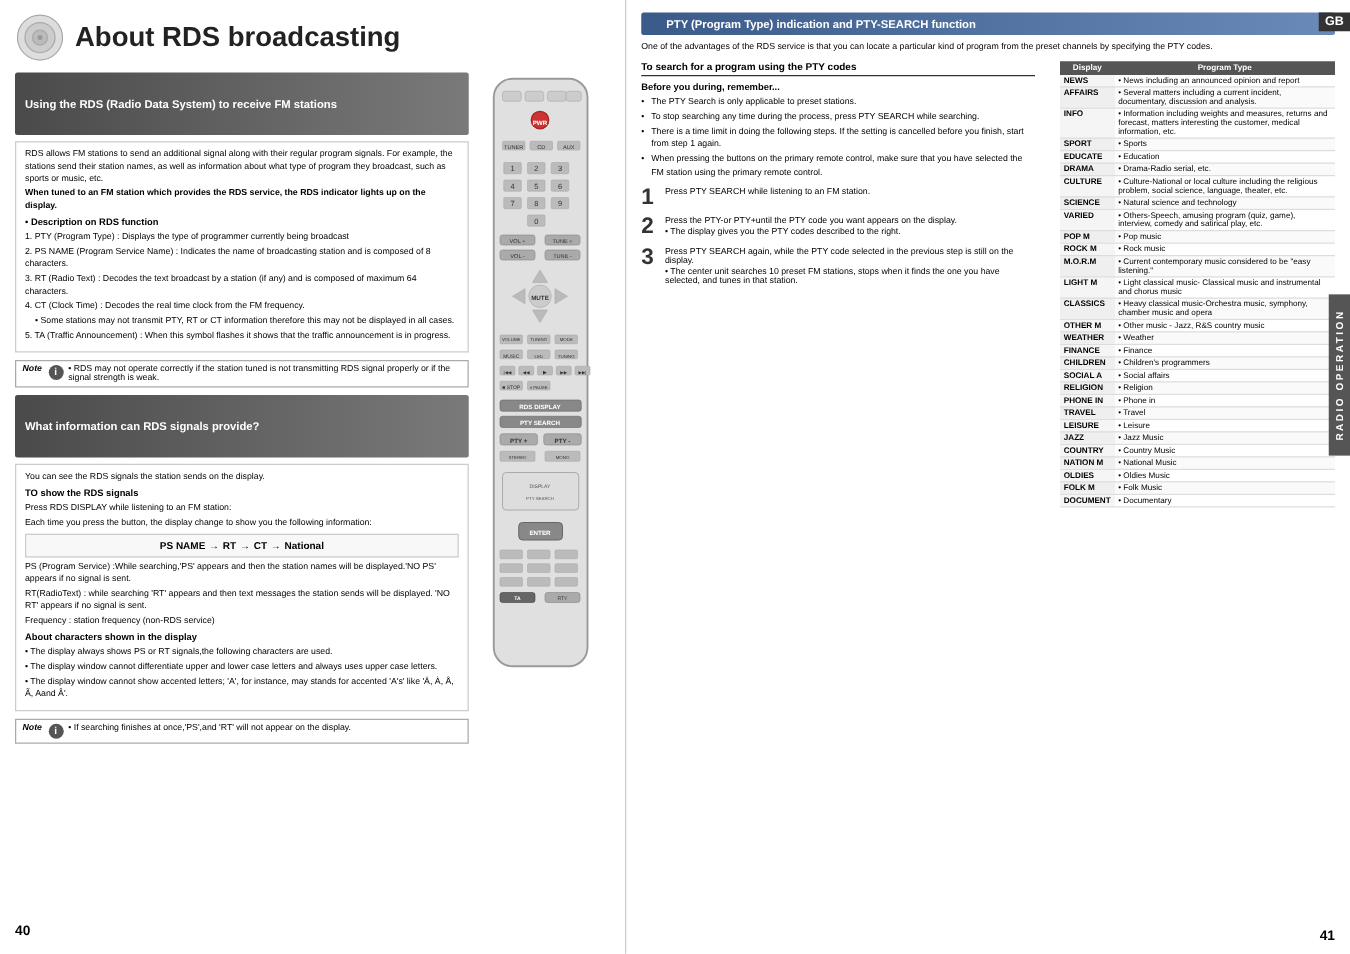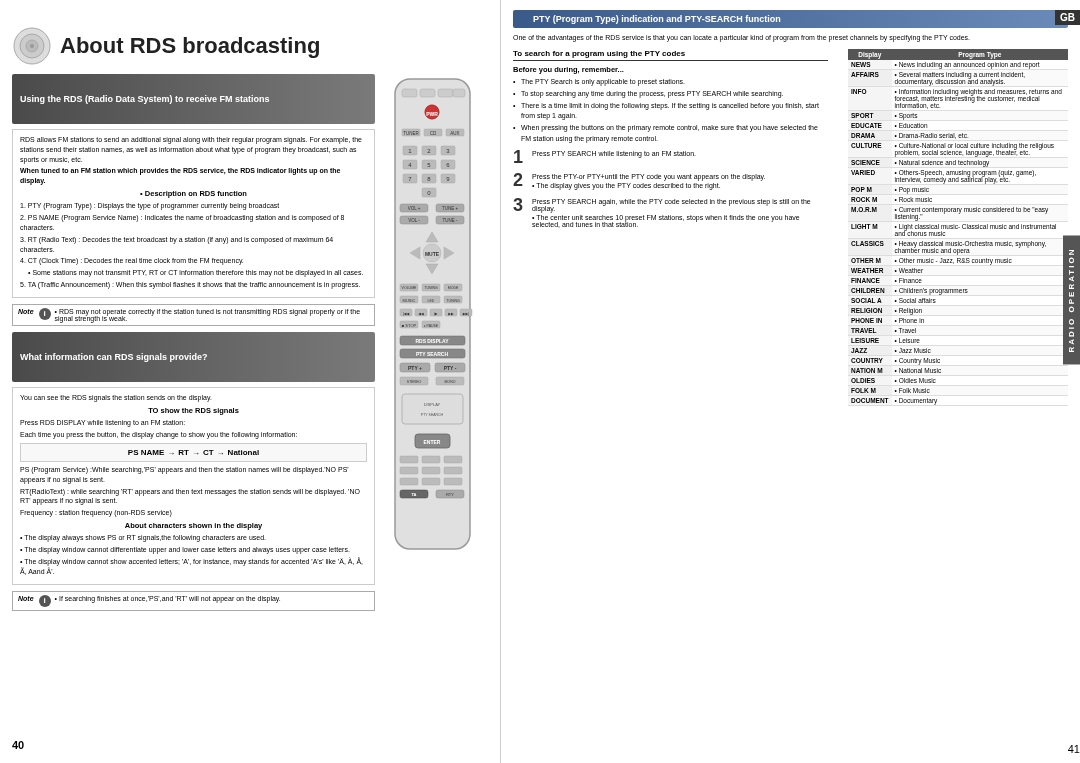--- a/index.html
+++ b/index.html
@@ -37,21 +37,20 @@
       padding: 10px 12px;
       position: relative;
       border-left: 1px solid #ccc;
     }
 
     
     .title-area {
       display: flex;
       align-items: center;
       margin-bottom: 8px;
-      margin-top: 16px;
     }
 
     .speaker-icon {
       width: 40px;
       height: 40px;
       margin-right: 8px;
       flex-shrink: 0;
     }
 
     .page-title {
@@ -250,42 +249,42 @@
       position: absolute;
       bottom: 12px;
       left: 12px;
       font-size: 11px;
       font-weight: bold;
     }
 
     .page-num-right {
       position: absolute;
       bottom: 8px;
-      right: 0;
+      right: 12px;
       font-size: 11px;
-      font-weight: normal;
+      font-weight: bold;
       margin-left: 48px;
     }
 
     .rds-flow {
       display: flex;
       align-items: center;
       justify-content: center;
       font-weight: bold;
       font-size: 8px;
       margin: 3px 0;
       background: #f8f8f8;
       border: 1px solid #ccc;
       padding: 3px;
     }
 
     .arrow {
       margin: 0 3px;
     }
-    .small-header { font-weight: bold; font-size: 7.5px; margin: 3px 0 2px 0; text-align: center; }
+    .small-header { font-weight: bold; font-size: 7.5px; margin: 3px 0 2px 0; }
 
     .two-col-left {
       display: flex;
       gap: 5px;
     }
 
     .col-left-main { flex: 1; }
     .col-right-remote { width: 108px; flex-shrink: 0; }
   </style>
 </head>

